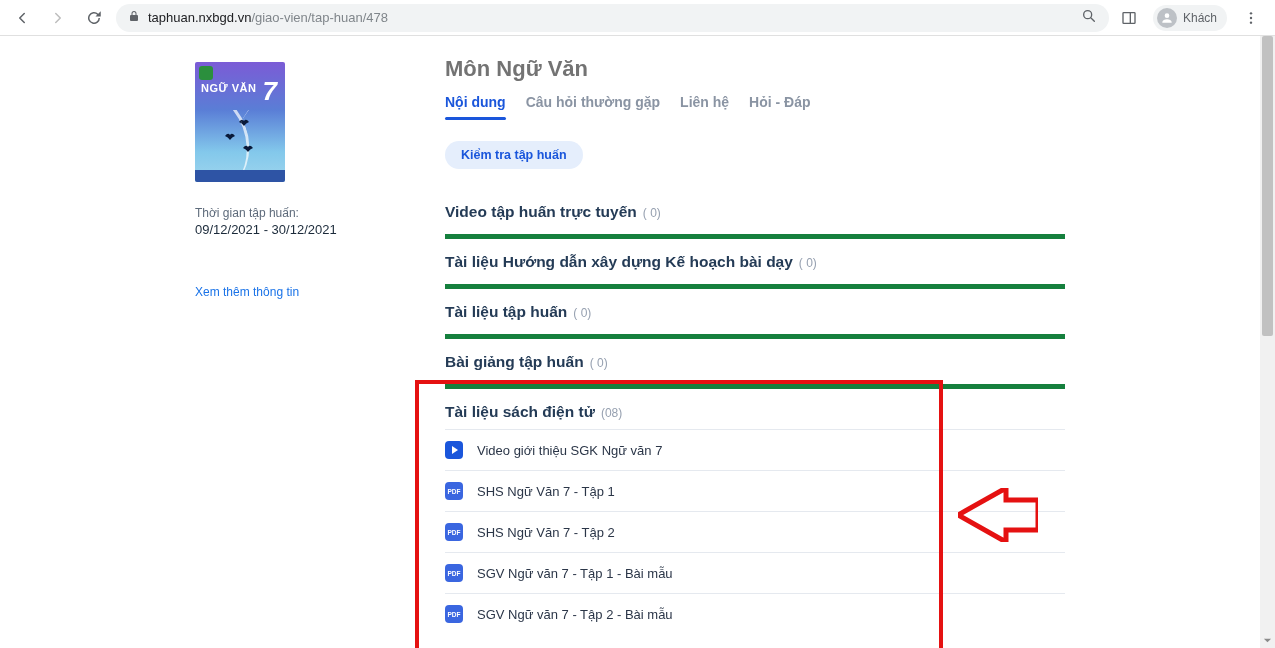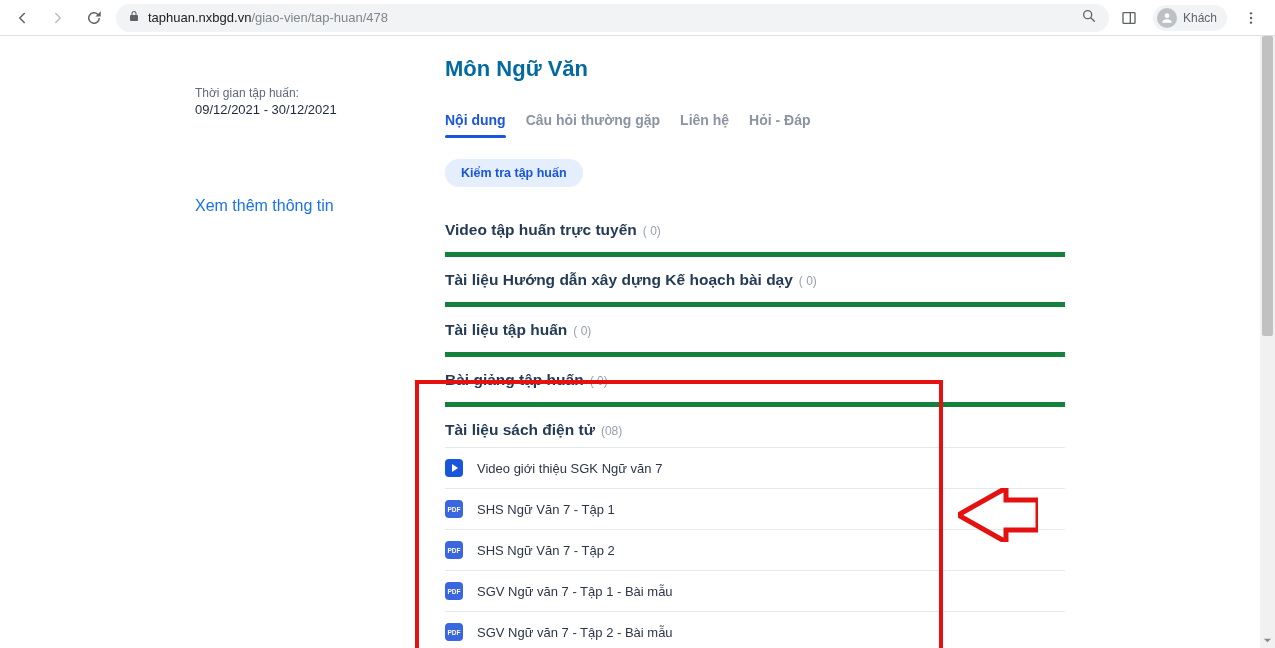--- a/index.html
+++ b/index.html
@@ -126,24 +126,24 @@
   .book-cover .grass::after { right:-35px; transform:rotate(20deg);}
   .book-cover .bird {
     position:absolute; fill:#0a1a3a; width:10px; height:8px;
   }
   .book-cover .band {
     position:absolute; bottom:0; left:0; right:0; height:12px;
     background:#2e54a5;
   }
   .training-label { margin-top:24px; color:#5e6b7b; font-size:12px; }
   .training-dates { margin-top:2px; color:#1b2a3a; font-size:13px; }
-  .more-link { display:inline-block; margin-top:80px; color:#1a73e8; font-size:16px; cursor:pointer; }
+  .more-link { display:inline-block; margin-top:48px; color:#1a73e8; font-size:12px; cursor:pointer; }
   
   .main { flex:1; min-width:0; }
-  .page-title { color:#0369a1; font-size:22px; font-weight:700; margin-bottom:30px; }
+  .page-title { color:#737373; font-size:22px; font-weight:700; margin-bottom:12px; }
   .tabs {
     display:flex; gap:20px; border-bottom:1px solid transparent; margin-bottom:20px;
   }
   .tab {
     color:#8a94a3; font-size:14px; font-weight:600; padding-bottom:10px;
     cursor:pointer; position:relative;
   }
   .tab.active { color:#1a56db; }
   .tab.active::after {
     content:""; position:absolute; left:0; right:0; bottom:0; height:3px;
@@ -271,20 +271,37 @@
         </svg>
     </div>
   </div>
 </div>
 
 <div class="page-wrap">
   <div class="page-content">
     <div class="container">
 
       <aside class="sidebar">
+        <div class="book-cover">
+          <div class="corner"></div>
+          <div class="title">NGỮ VĂN</div>
+          <div class="num">7</div>
+          <div class="grass">
+            <svg class="bird" style="top:8px;left:44px" viewBox="0 0 10 8">
+                <path d="M0 4 Q3 0 5 3 Q7 0 10 4 Q7 5 5 8 Q3 5 0 4"></path>
+              </svg>
+            <svg class="bird" style="top:22px;left:30px" viewBox="0 0 10 8">
+                <path d="M0 4 Q3 0 5 3 Q7 0 10 4 Q7 5 5 8 Q3 5 0 4"></path>
+              </svg>
+            <svg class="bird" style="top:34px;left:48px" viewBox="0 0 10 8">
+                <path d="M0 4 Q3 0 5 3 Q7 0 10 4 Q7 5 5 8 Q3 5 0 4"></path>
+              </svg>
+          </div>
+          <div class="band"></div>
+        </div>
         <div class="training-label">Thời gian tập huấn:</div>
         <div class="training-dates">09/12/2021 - 30/12/2021</div>
         <a class="more-link">Xem thêm thông tin</a>
       </aside>
 
       <main class="main">
         <h1 class="page-title">Môn Ngữ Văn</h1>
 
         <nav class="tabs">
           <div class="tab active">Nội dung</div>

